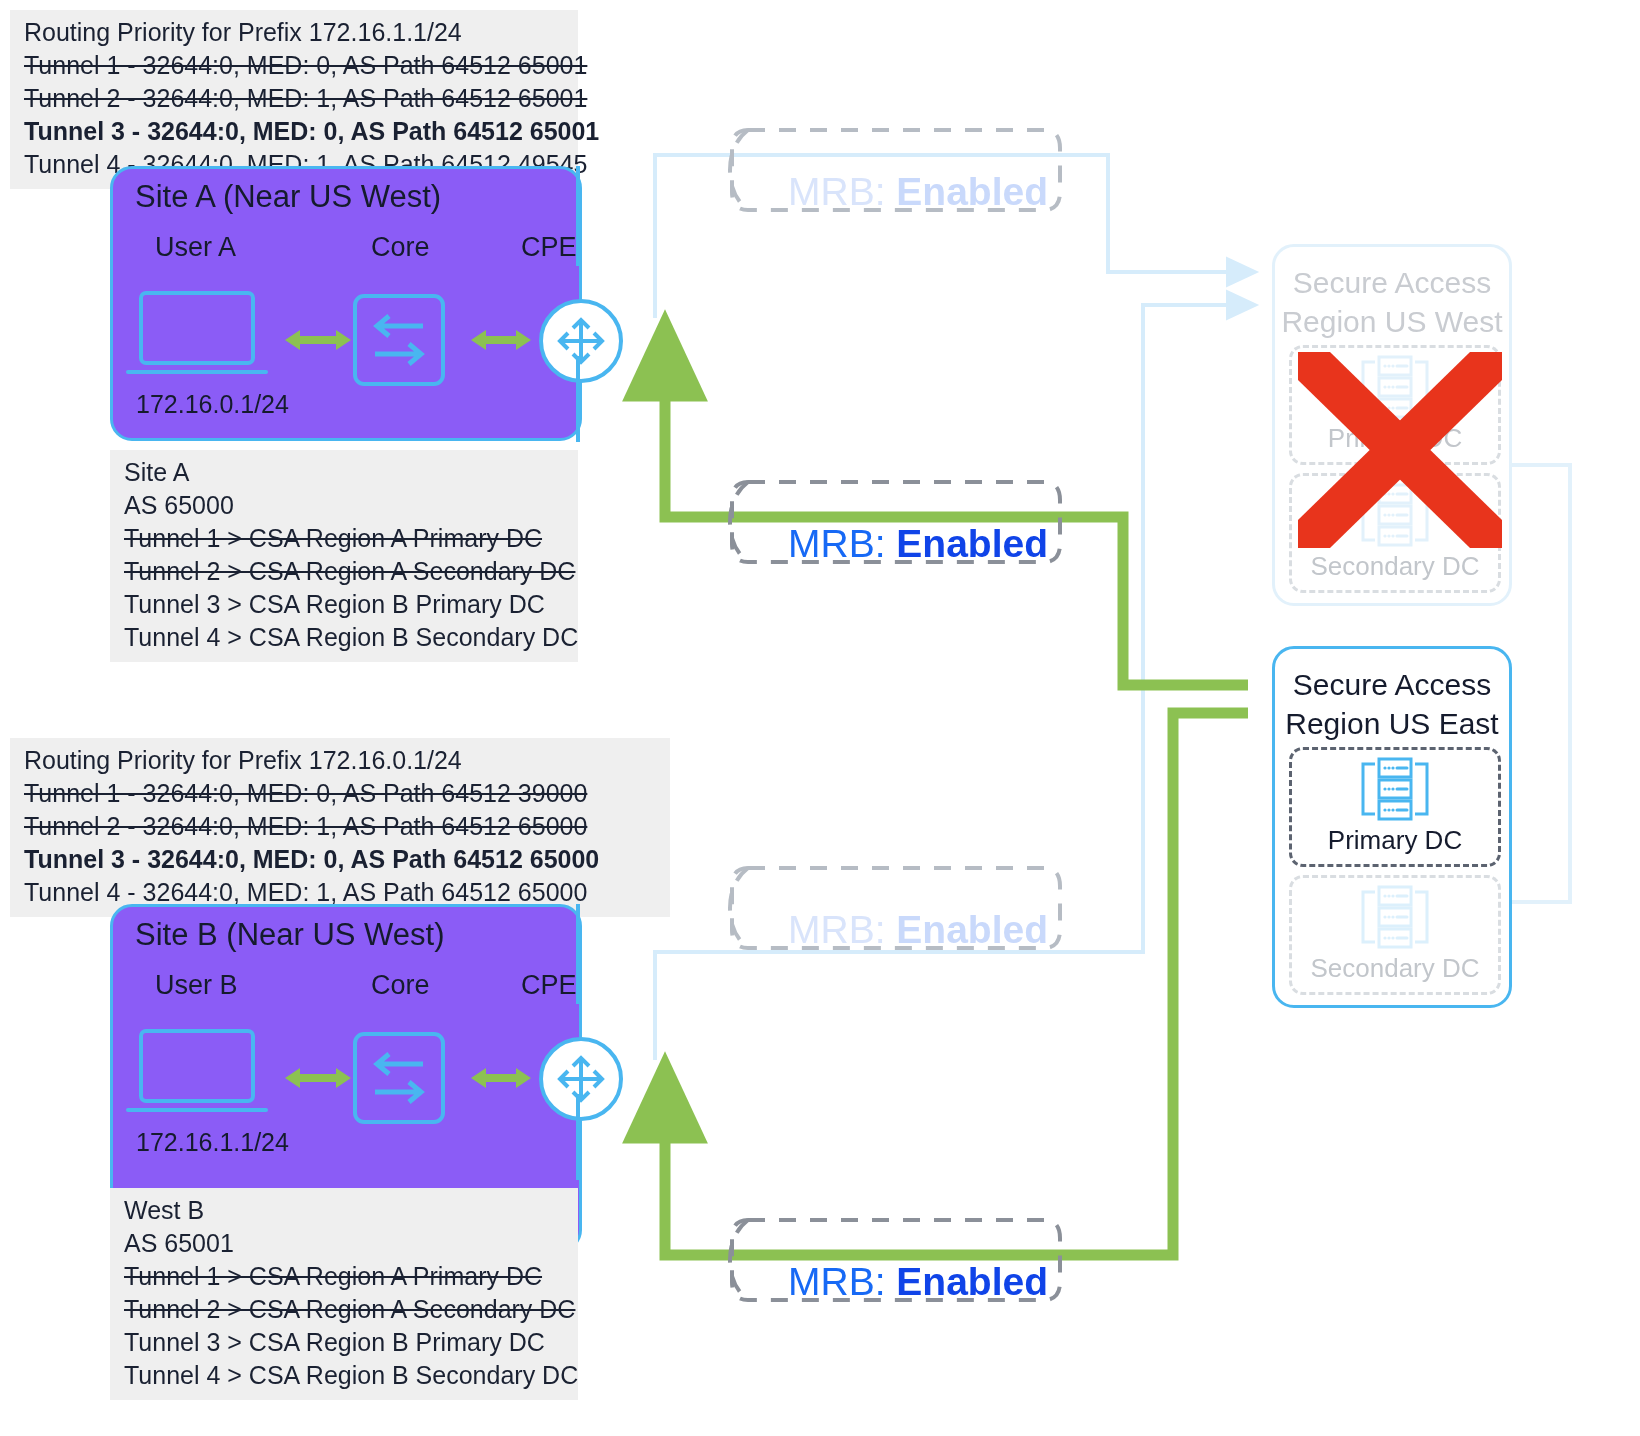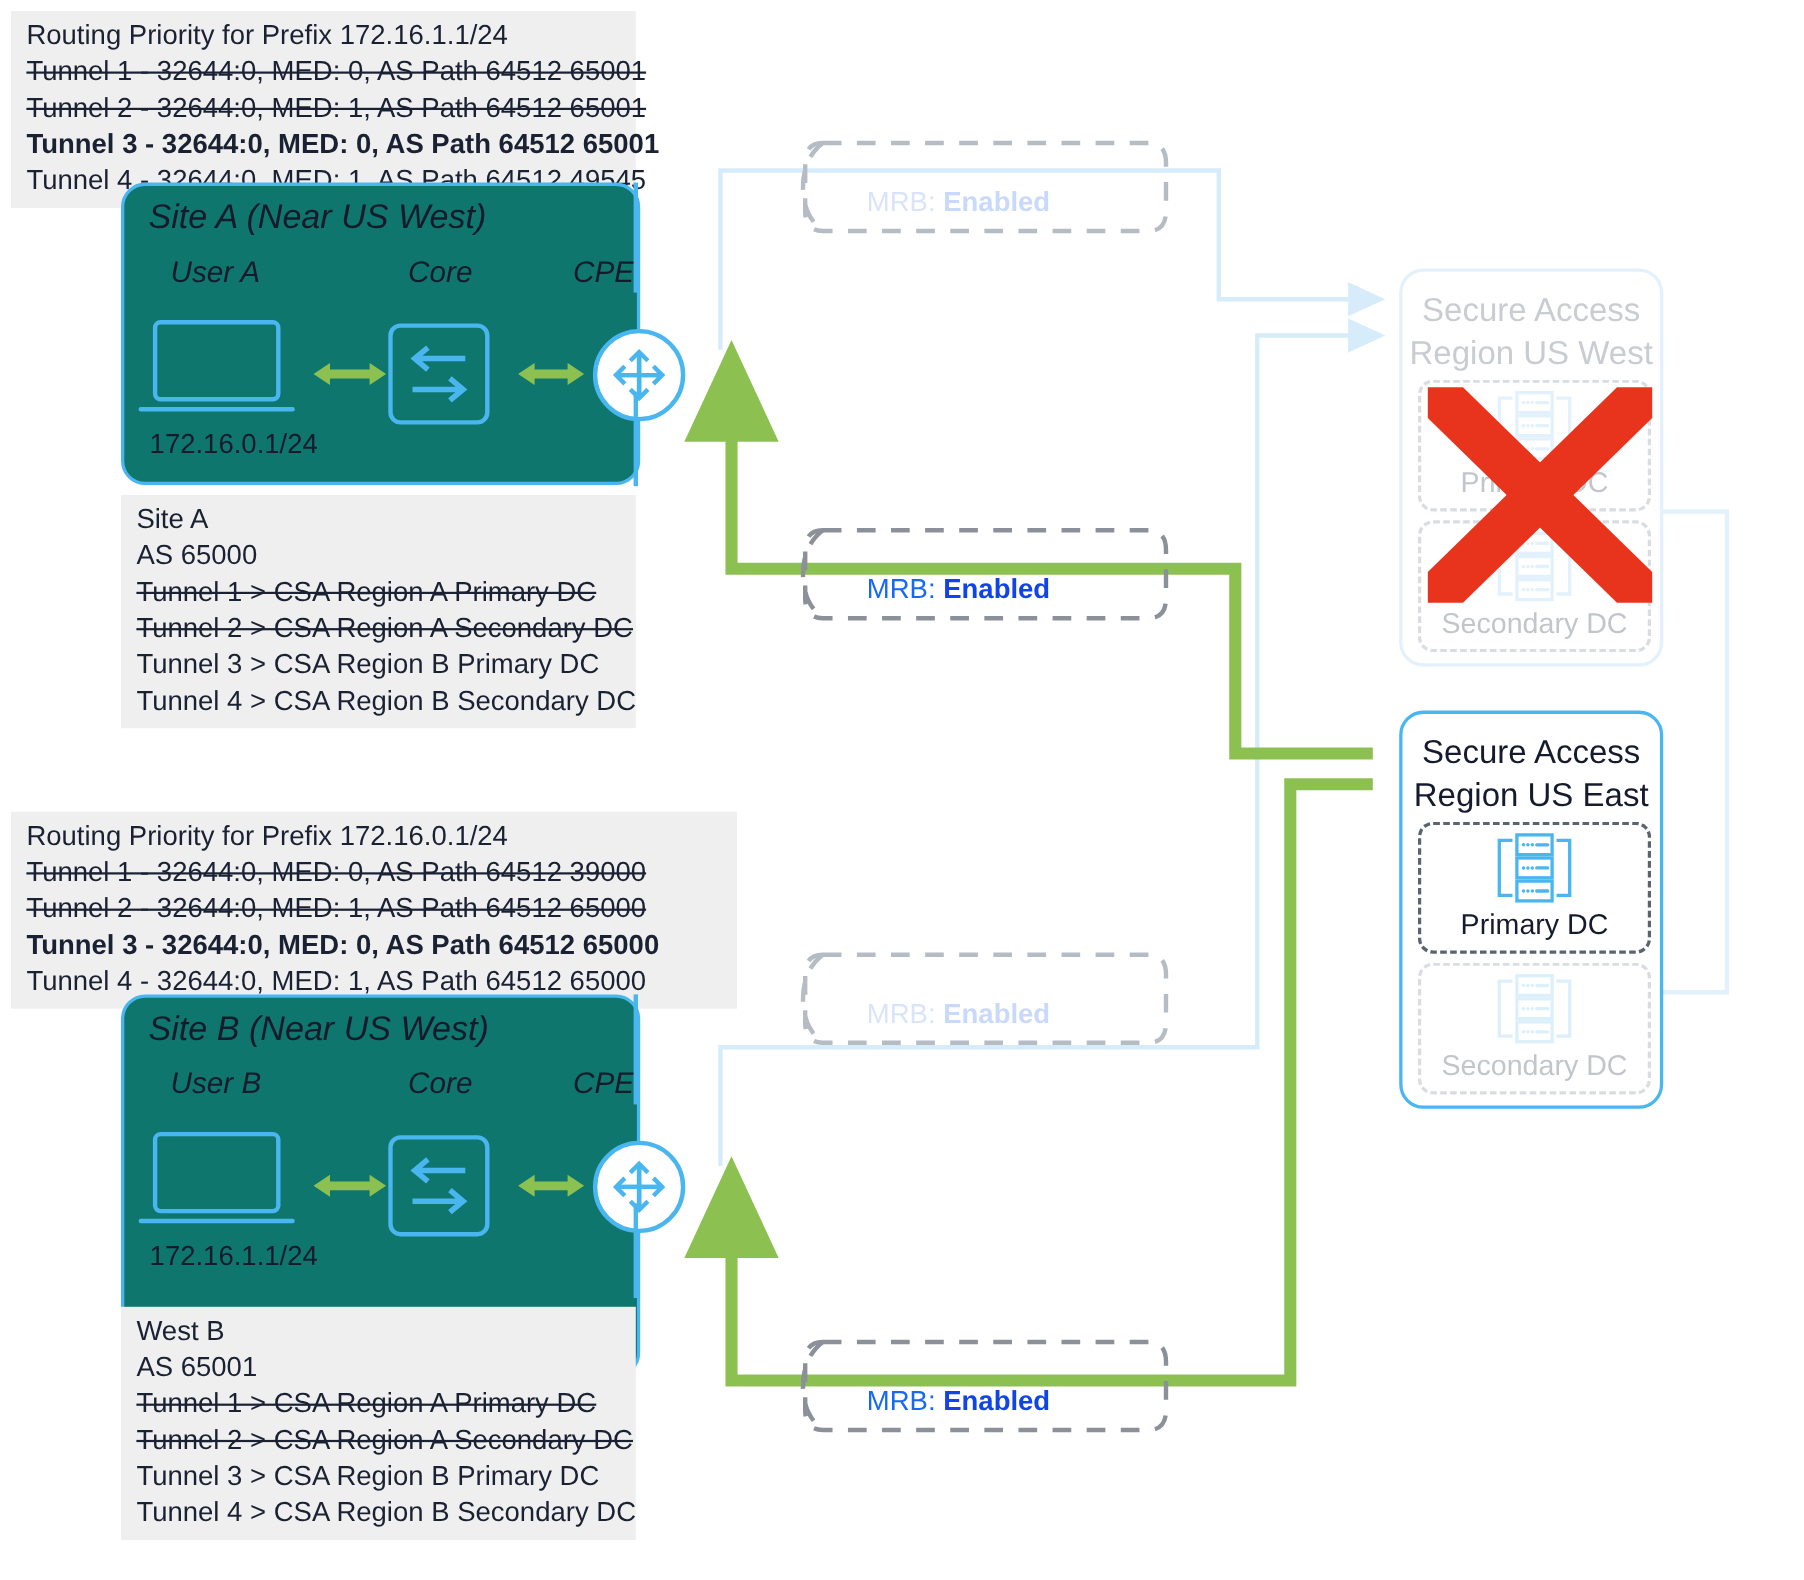--- a/index.html
+++ b/index.html
@@ -8,21 +8,21 @@
 
   .abs{position:absolute;}
 
   
   .infoblock{background:#efefef;padding:6px 10px 8px 14px;box-sizing:border-box;}
   .infoblock .ln{font-size:25px;line-height:33px;white-space:nowrap;color:#1a2132;}
   .infoblock .ln.strike{text-decoration:line-through;text-decoration-thickness:2px;}
   .infoblock .ln.bold{font-weight:bold;}
 
   
-  .sitebox{border:3px solid #49b6f0;border-radius:22px;background:#0f766e;box-sizing:border-box;font-style:italic;}
+  .sitebox{border:3px solid #49b6f0;border-radius:22px;background:#8b5cf6;box-sizing:border-box;}
   .site-title{position:absolute;left:22px;top:10px;font-size:31px;font-weight:400;color:#151b2d;white-space:nowrap;}
   .node-label{position:absolute;font-size:27px;color:#151b2d;white-space:nowrap;}
   .ip-label{position:absolute;font-size:25px;color:#151b2d;white-space:nowrap;}
 
   
   .laptop{position:absolute;}
   .laptop .screen{width:116px;height:74px;border:4px solid #49b6f0;border-radius:7px;box-sizing:border-box;}
   .laptop .base{width:142px;height:4px;background:#49b6f0;border-radius:2px;margin-left:-13px;margin-top:5px;}
 
   
@@ -39,21 +39,21 @@
   .regionbox.faded{border-color:#e2f1fb;}
   .region-title{position:absolute;left:0;right:0;top:16px;text-align:center;font-size:30px;line-height:39px;color:#151b2d;}
   .regionbox.faded .region-title{color:#c9ccd1;}
   .dcbox{position:absolute;border:3px dashed #5c6370;border-radius:14px;box-sizing:border-box;}
   .dcbox.faded{border-color:#d9dde1;}
   .dc-label{position:absolute;left:0;right:0;bottom:8px;text-align:center;font-size:26px;color:#151b2d;}
   .dcbox.faded .dc-label{color:#c2c6cb;}
 
   
   .mrb{position:absolute;}
-  .mrb-label{position:absolute;font-size:25px;white-space:nowrap;}
+  .mrb-label{position:absolute;font-size:39px;white-space:nowrap;}
   .mrb-label .k{color:#1769f5;}
   .mrb-label .v{color:#1044e8;font-weight:bold;}
   .mrb.faded .mrb-label .k{color:#d9e4fb;}
   .mrb.faded .mrb-label .v{color:#c9d9fb;}
 
   svg{display:block;overflow:visible;}
   .lines{position:absolute;left:0;top:0;width:1640px;height:1436px;pointer-events:none;}
 </style>
 </head>
 <body>

